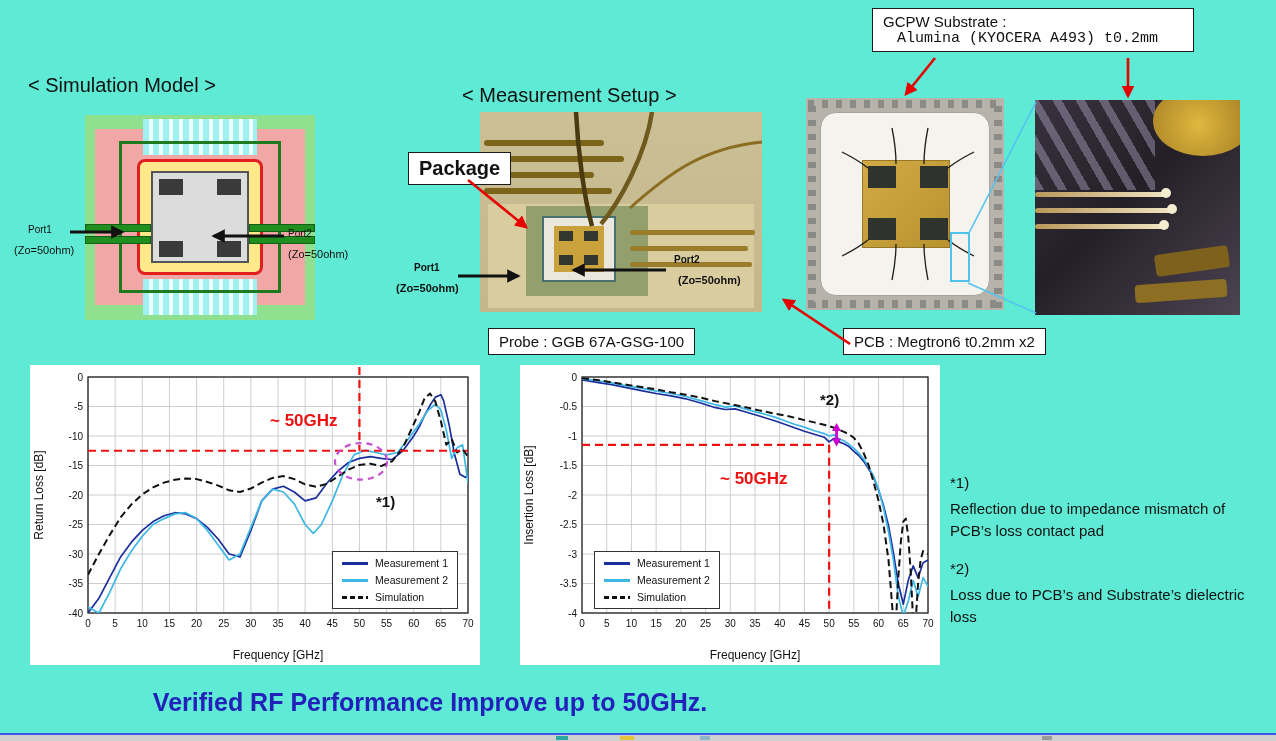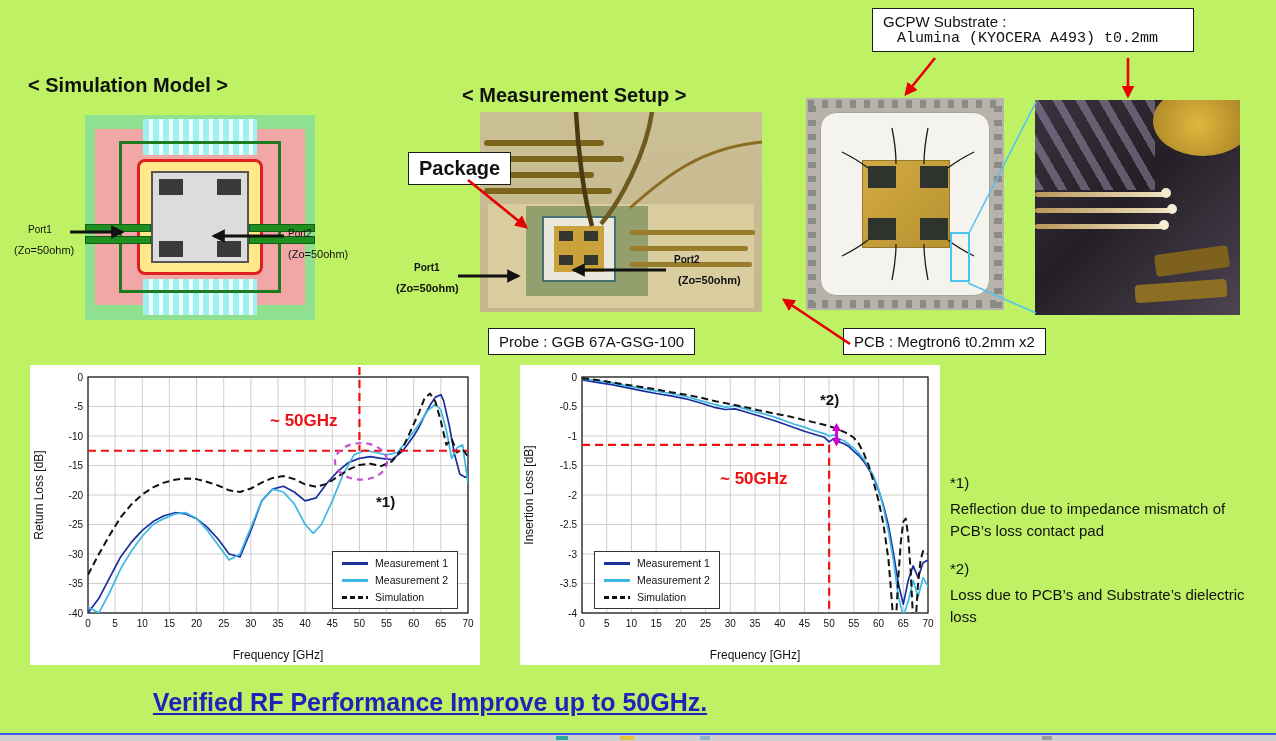--- a/index.html
+++ b/index.html
@@ -1,39 +1,39 @@
 <!DOCTYPE html>
 <html><head>
 <meta charset="utf-8">
 <style>
   html,body{margin:0;padding:0;}
   body{font-family:"Liberation Sans",sans-serif;background:#fff;}
-  #page{position:relative;width:1276px;height:741px;background:#bef264;overflow:hidden;}
+  #page{position:relative;width:1276px;height:741px;background:#5eead4;overflow:hidden;}
   .abs{position:absolute;}
   .callout{position:absolute;background:#fff;border:1.6px solid #1a1a1a;padding:4px 10px;font-size:15px;color:#111;z-index:30;}
-  .heading{position:absolute;font-size:20px;font-weight:bold;color:#111;z-index:20;}
+  .heading{position:absolute;font-size:20px;font-weight:normal;color:#111;z-index:20;}
   .port-label{position:absolute;font-size:10px;color:#111;z-index:35;}
   .port-sub{position:absolute;font-size:11px;color:#111;z-index:35;}
   .bold{font-weight:bold;}
   .chart{position:absolute;background:#fff;z-index:15;}
   svg{font-family:"Liberation Sans",sans-serif;}
   .legend{position:absolute;background:#fff;border:1px solid #333;padding:5px 9px;display:flex;flex-direction:column;gap:5px;z-index:18;}
   .lrow{display:flex;align-items:center;gap:7px;}
   .sw{width:26px;height:3px;display:inline-block;}
   .ltxt{font-size:10.5px;color:#111;}
   .chart-note{position:absolute;z-index:19;}
   .note-red{color:#ee1111;font-weight:bold;font-size:17px;}
   .note-black{color:#111;font-weight:bold;font-size:15px;}
   #overlay{position:absolute;left:0;top:0;z-index:40;pointer-events:none;}
   .ra{stroke:#e60000;stroke-width:2.6;}
   .ba{stroke:#111111;stroke-width:3;}
   .cy{stroke:#56c3ef;stroke-width:1.6;}
   .notes-txt{font-size:15px;color:#111;line-height:1.45;}
   #footer{position:absolute;left:140px;top:688px;width:580px;text-align:center;font-size:25px;font-weight:bold;
-          color:#2222bb;text-decoration:underline;z-index:20;}
+          color:#2222bb;z-index:20;}
   .photo{position:absolute;z-index:10;overflow:hidden;}
   .strip{position:absolute;z-index:5;}
 </style>
 </head>
 <body>
 
 <div id="page">
 
   <div class="callout" style="left:872px;top:8px;width:300px;">
     <div>GCPW Substrate :</div>

